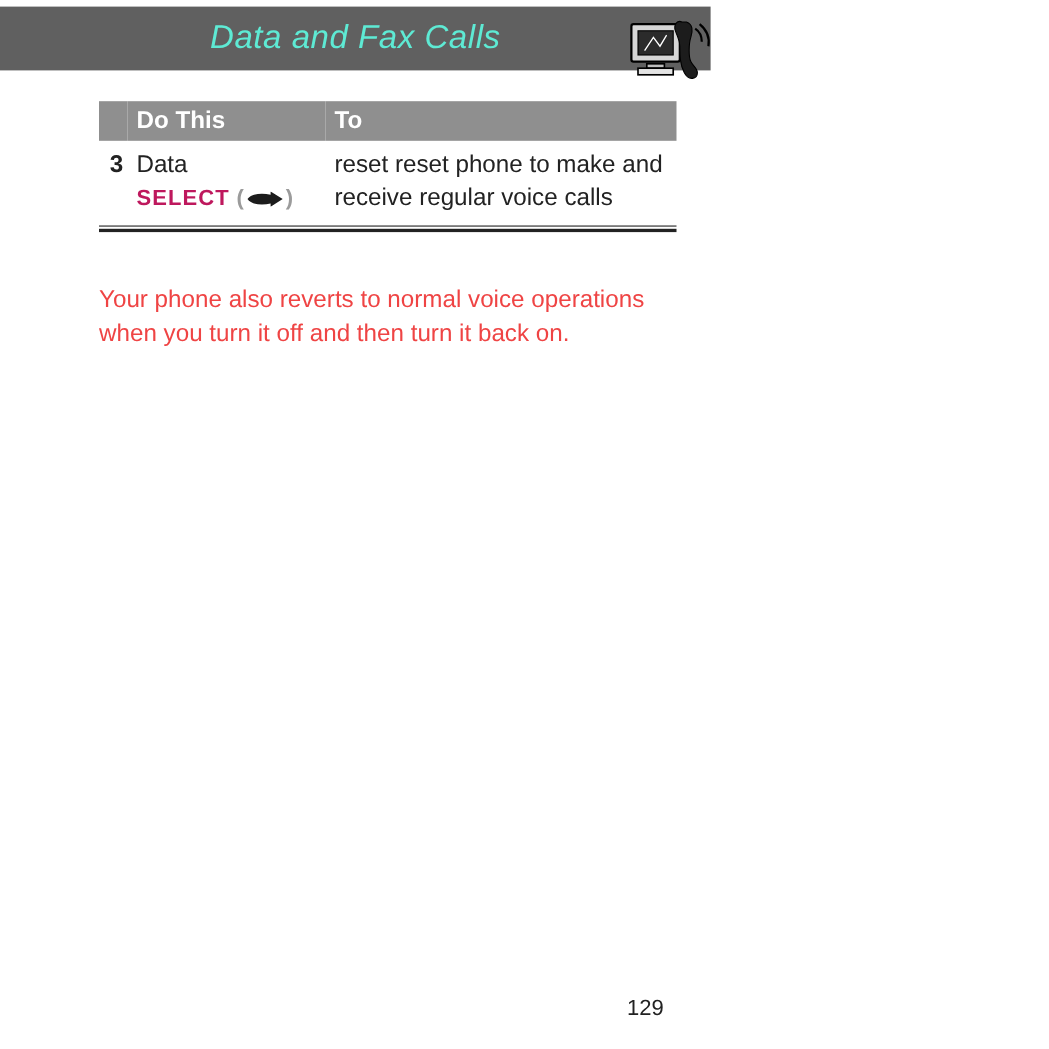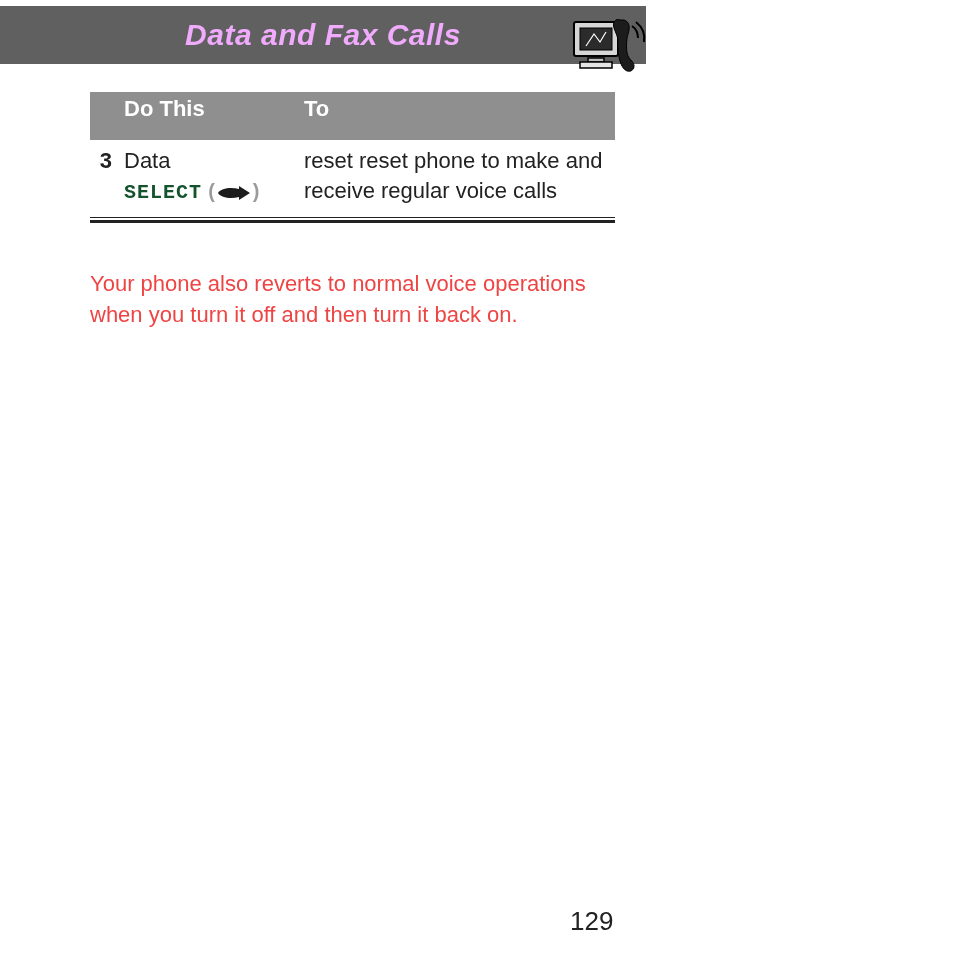--- a/index.html
+++ b/index.html
@@ -11,23 +11,23 @@
     position: relative;
     width: 646px;
     height: 58px;
     background: #606060;
     display: flex;
     align-items: center;
     justify-content: center;
     margin-top: 6px;
   }
   .titlebar-text {
-    color: #f0abfc;
+    color: #5eead4;
     font-style: italic;
-    font-weight: 700;
+    font-weight: 400;
     font-size: 30px;
     letter-spacing: 0.5px;
   }
 
   
   .header-icon {
     position: absolute;
     top: 10px;
     left: 572px;
   }
@@ -41,21 +41,21 @@
   }
 
   
   .tbl { width: 100%; border-collapse: collapse; }
   .tbl thead th {
     background: #8f8f8f;
     color: #fff;
     font-weight: 700;
     text-align: left;
     font-size: 22px;
-    padding: 4px 8px 18px 8px;
+    padding: 4px 8px 6px 8px;
     font-family: "Helvetica Neue", Helvetica, Arial, sans-serif;
   }
   .tbl thead th.col-num { width: 26px; padding-left: 10px; padding-right: 0; }
   .tbl thead th.col-do  { width: 180px; }
   .tbl tbody td {
     font-size: 22px;
     line-height: 1.35;
     padding: 6px 8px 10px 8px;
     vertical-align: top;
     color: #222;
@@ -67,44 +67,44 @@
     text-align: right;
     padding-left: 0;
     padding-right: 4px;
     width: 26px;
   }
   .tbl tbody tr.rule td { padding: 0; }
   .tbl tbody tr.rule td hr.thin { border: none; border-top: 1px solid #222; margin: 0; }
   .tbl tbody tr.rule td hr.thick { border: none; border-top: 3px solid #222; margin-top: 2px; }
 
   .key-label {
-    font-family: Liberation Mono, monospace;
+    font-family: Liberation Sans, sans-serif;
     font-weight: 600;
     letter-spacing: 1px;
-    color: #14532d;
+    color: #be185d;
     font-size: 20px;
   }
   .paren { color: #9b9b9b; font-size: 20px; font-weight: 600; }
   .key-icon { display: inline-block; vertical-align: -2px; margin: 0 2px; }
 
   
   .body-para {
     margin-top: 46px;
     font-size: 22px;
     line-height: 1.4;
     font-weight: 300;
     color: #ef4444;
   }
 
   
   .page-number {
     position: absolute;
     top: 900px;
     left: 570px;
-    font-size: 26px;
+    font-size: 20px;
     color: #222;
   }
 </style>
 </head>
 <body>
 
 <div class="page">
 
   <div class="titlebar">
     <span class="titlebar-text">Data and Fax Calls</span>

